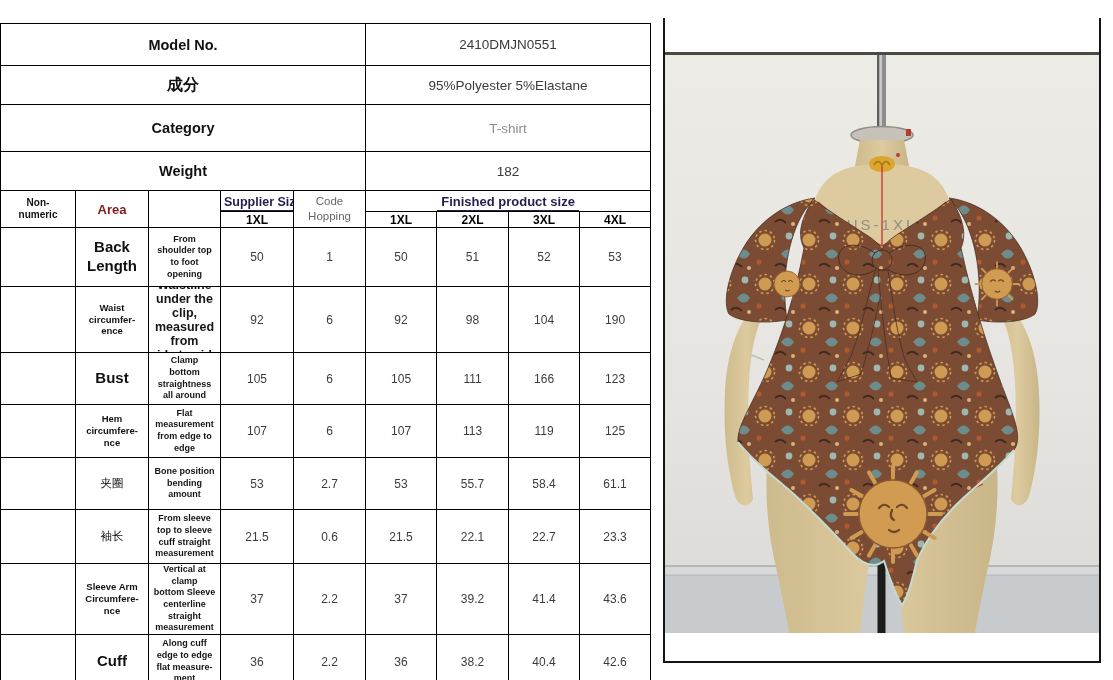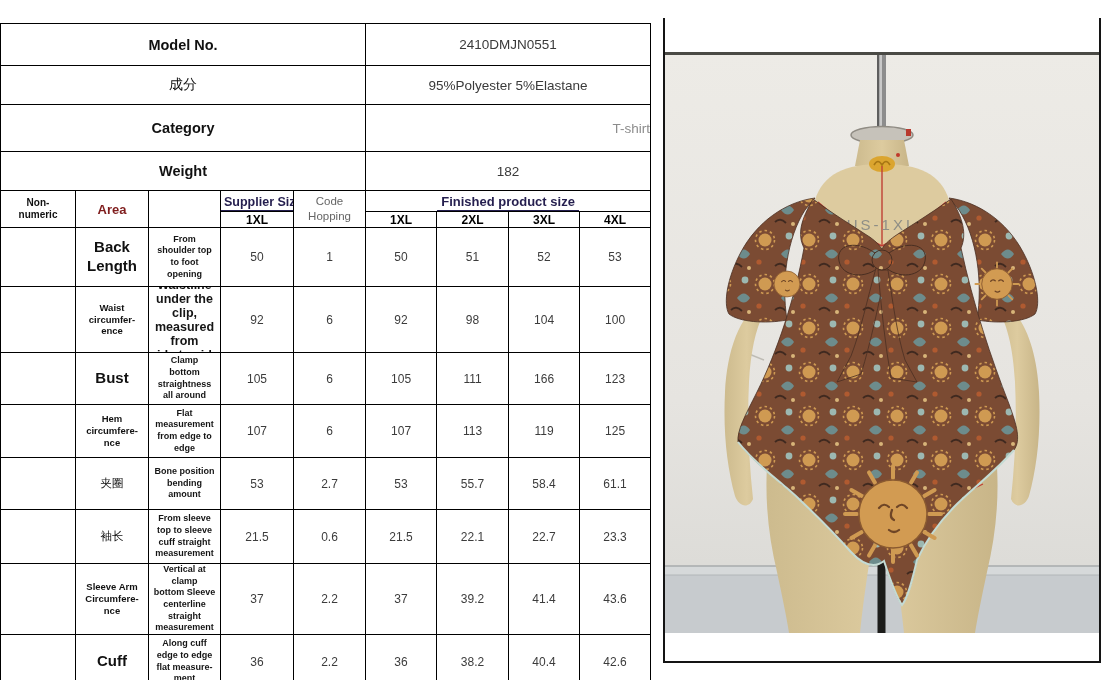--- a/index.html
+++ b/index.html
@@ -7,23 +7,23 @@
   .sheet{position:absolute;inset:0;background:#fff;}
 
   
   table.spec{position:absolute;left:0;top:23px;width:650px;border-collapse:collapse;table-layout:fixed;background:#fff;border-radius:32px;}
   table.spec td{border:1px solid #000;padding:0;text-align:center;vertical-align:middle;overflow:hidden;}
   table.spec{border:1.5px solid #000;}
   tr.lastrow td{border-bottom:3px solid #000;}
   .pre{white-space:pre-line;}
 
   td.ilabel{font-size:14.5px;font-weight:bold;color:#111;}
-  td.ilabel.cjkreg{font-weight:normal;font-size:14px;}
+  td.ilabel.cjkreg{font-weight:bold;font-size:16px;}
   td.ivalue{font-size:13.5px;color:#3a3a3a;}
-  td.ivalue.muted{color:#8c8c8c;text-align:right;}
+  td.ivalue.muted{color:#8c8c8c;}
 
   td.hnon{font-size:10px;font-weight:bold;color:#111;line-height:1.25;}
   td.harea{font-size:13px;font-weight:bold;color:#7f1d1d;}
   td.hsupp{overflow:visible;position:relative;}
   td.hsupp .grp{white-space:nowrap;position:relative;z-index:2;font-size:12.5px;font-weight:bold;color:#241e4e;border-bottom:2px solid #241e4e;padding:0 3px 1px;}
   td.hfin .grp{font-size:13px;font-weight:bold;color:#241e4e;border-bottom:2px solid #241e4e;padding:0 4px 1px;}
   td.hsz{font-size:12px;font-weight:bold;color:#000;margin-left:37px;}
   td.hcode{font-size:11.5px;color:#666;line-height:1.3;}
 
   td.area{font-size:15px;font-weight:bold;color:#111;line-height:1.25;}
@@ -121,21 +121,21 @@
             <div class="selbox">Waistline
 under the clip,
 measured from
 side to side</div>
           </td>
         <td class="num">92</td>
         <td class="num">6</td>
         <td class="num">92</td>
         <td class="num">98</td>
         <td class="num">104</td>
-        <td class="num">100</td>
+        <td class="num">190</td>
       </tr>
       <tr style="height:52px">
         <td></td>
         <td class="area pre">Bust</td>
         <td class="desc pre">Clamp
 bottom
 straightness
 all around</td>
         <td class="num">105</td>
         <td class="num">6</td>

